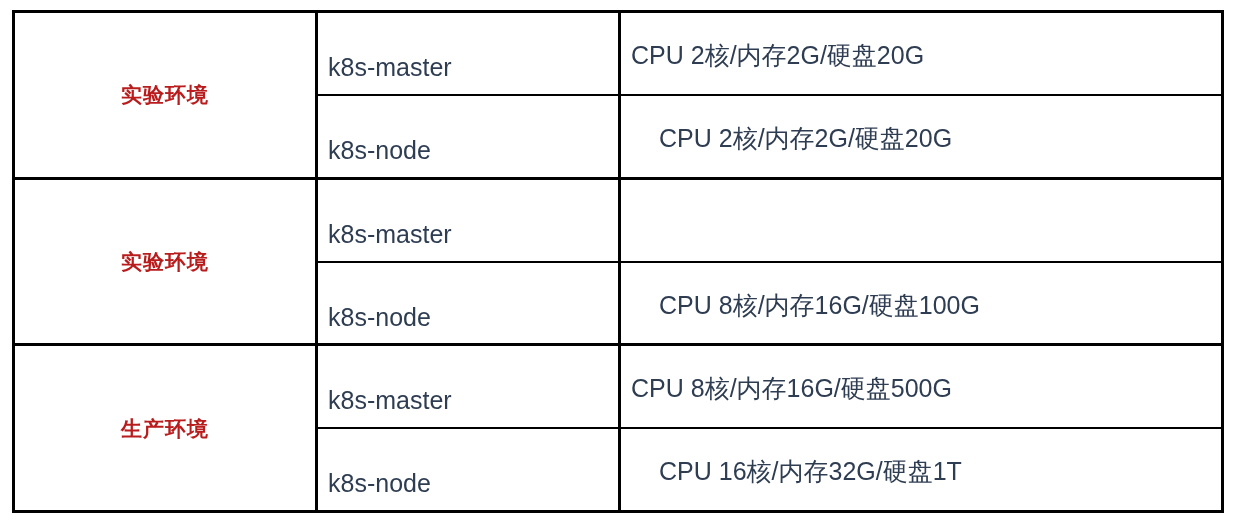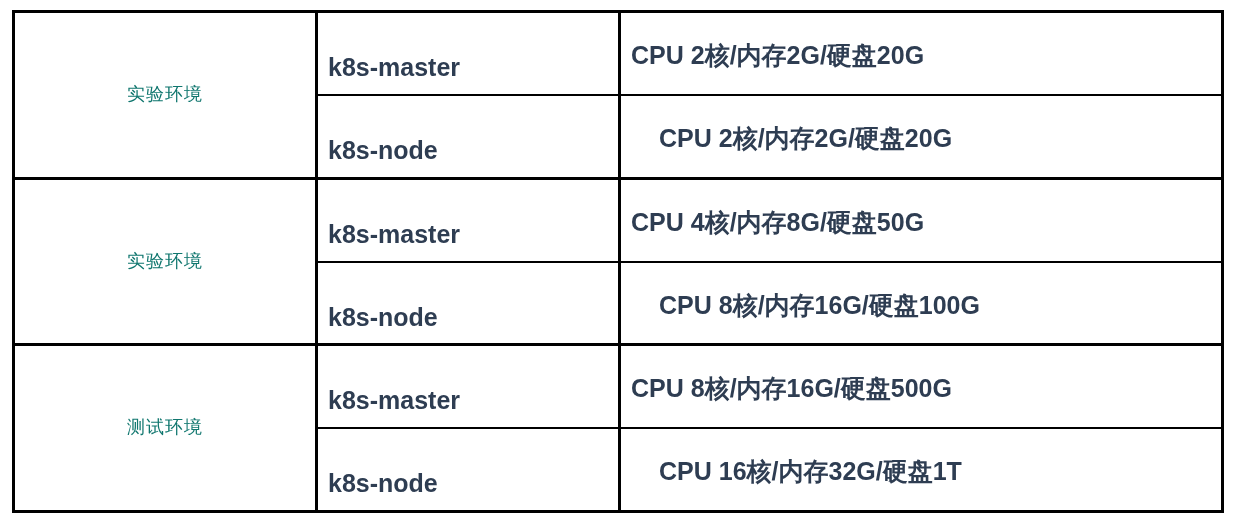--- a/index.html
+++ b/index.html
@@ -42,23 +42,23 @@
     width: 303px;
     flex: 0 0 303px;
     box-sizing: border-box;
     border-right: 3px solid #000000;
     display: flex;
     align-items: center;
     justify-content: center;
     text-align: center;
   }
   .env-name-text {
-    font-size: 18px;
-    font-weight: normal;
-    color: #0f766e;
+    font-size: 21px;
+    font-weight: bold;
+    color: #b91c1c;
     letter-spacing: 1px;
     line-height: 1.2;
   }
 
   .env-rows {
     flex: 1 1 auto;
     display: flex;
     flex-direction: column;
     min-width: 0;
   }
@@ -90,21 +90,21 @@
     flex: 1 1 auto;
     box-sizing: border-box;
     display: flex;
     align-items: flex-end;
     padding: 0 0 24px 10px;
     min-width: 0;
   }
 
   .cell-text {
     font-size: 25px;
-    font-weight: bold;
+    font-weight: normal;
     color: #2e3d52;
     line-height: 1.15;
     white-space: nowrap;
   }
 </style>
 </head>
 <body>
 
 <div id="spec-table">
 
@@ -134,38 +134,35 @@
 
   <div class="env-section">
     <div class="env-name-cell">
       <span class="env-name-text">实验环境</span>
     </div>
     <div class="env-rows">
       <div class="node-row">
         <div class="role-cell">
           <span class="cell-text">k8s-master</span>
         </div>
-        <div class="spec-cell">
-          <span class="cell-text">CPU 4核/内存8G/硬盘50G</span>
-        </div>
       </div>
       <div class="node-row">
         <div class="role-cell">
           <span class="cell-text">k8s-node</span>
         </div>
         <div class="spec-cell">
           <span class="cell-text">CPU 8核/内存16G/硬盘100G</span>
         </div>
       </div>
     </div>
   </div>
 
   <div class="env-section">
     <div class="env-name-cell">
-      <span class="env-name-text">测试环境</span>
+      <span class="env-name-text">生产环境</span>
     </div>
     <div class="env-rows">
       <div class="node-row">
         <div class="role-cell">
           <span class="cell-text">k8s-master</span>
         </div>
         <div class="spec-cell">
           <span class="cell-text">CPU 8核/内存16G/硬盘500G</span>
         </div>
       </div>

